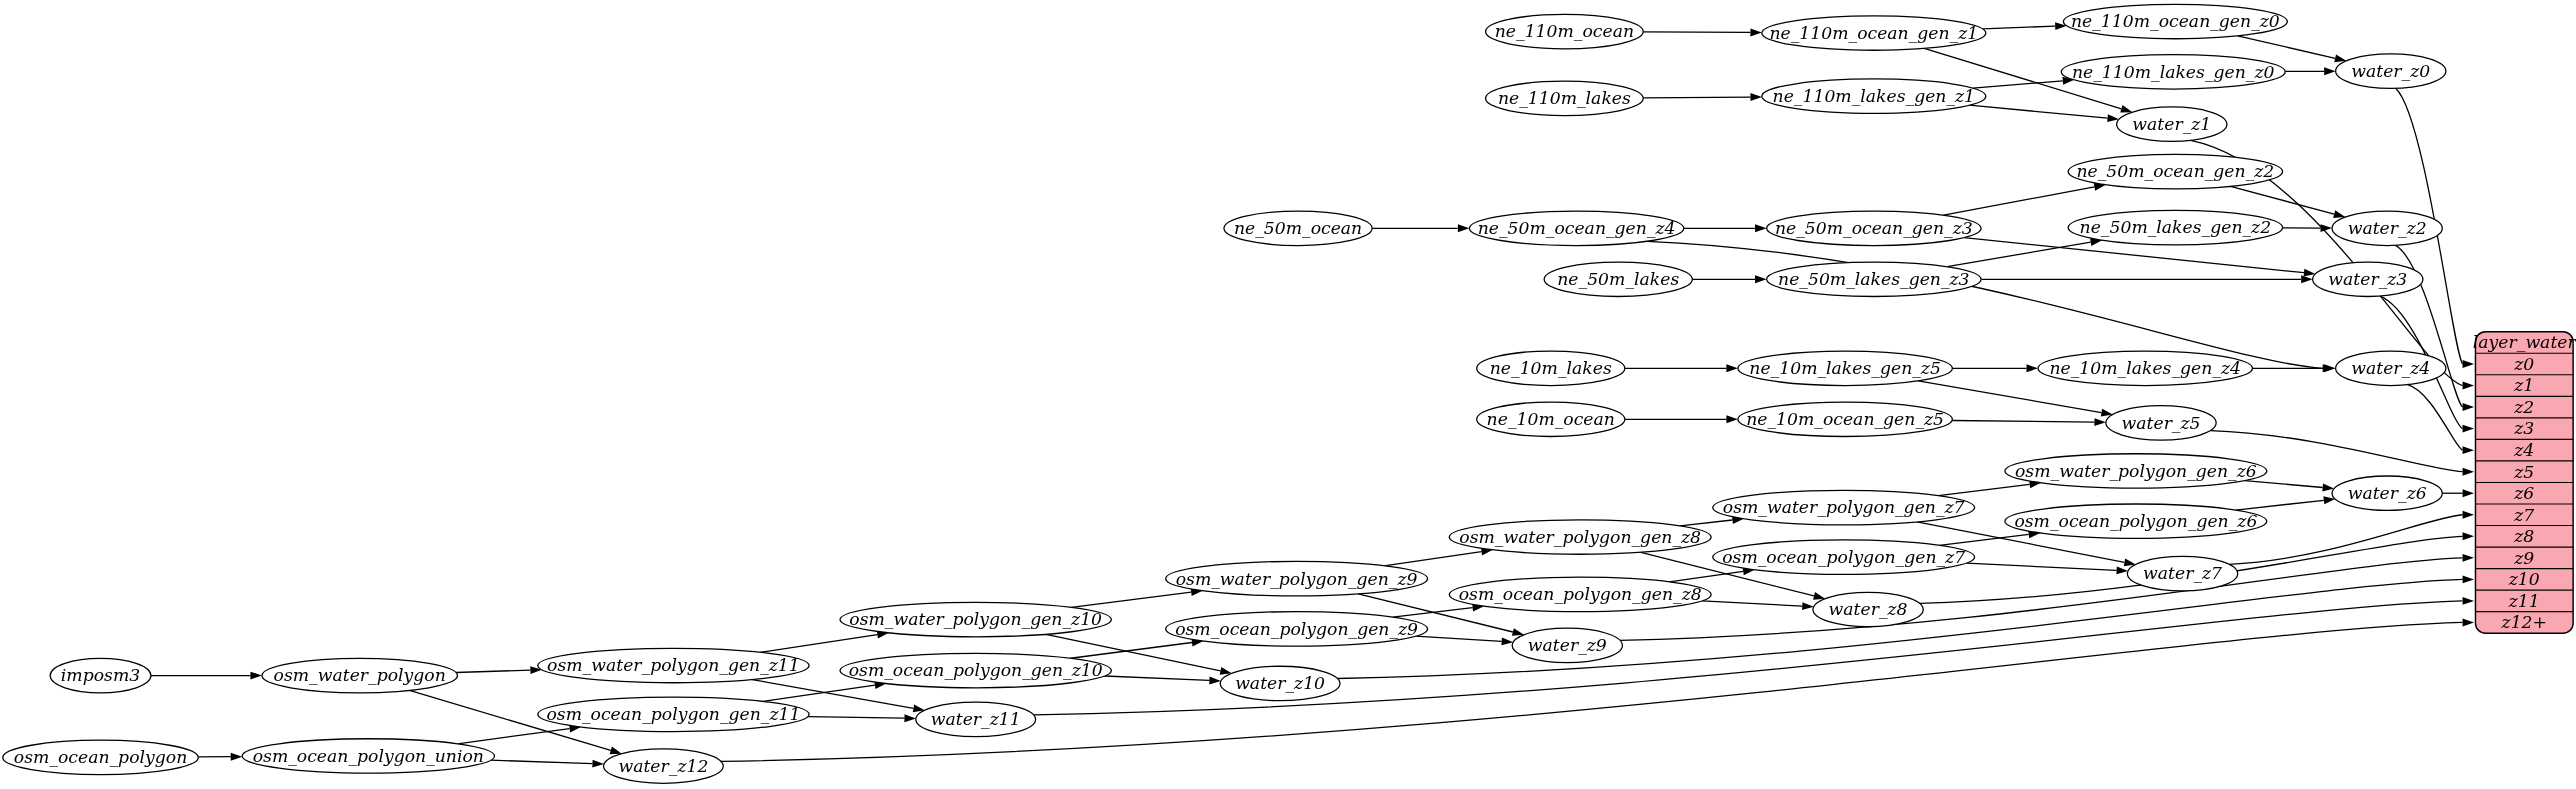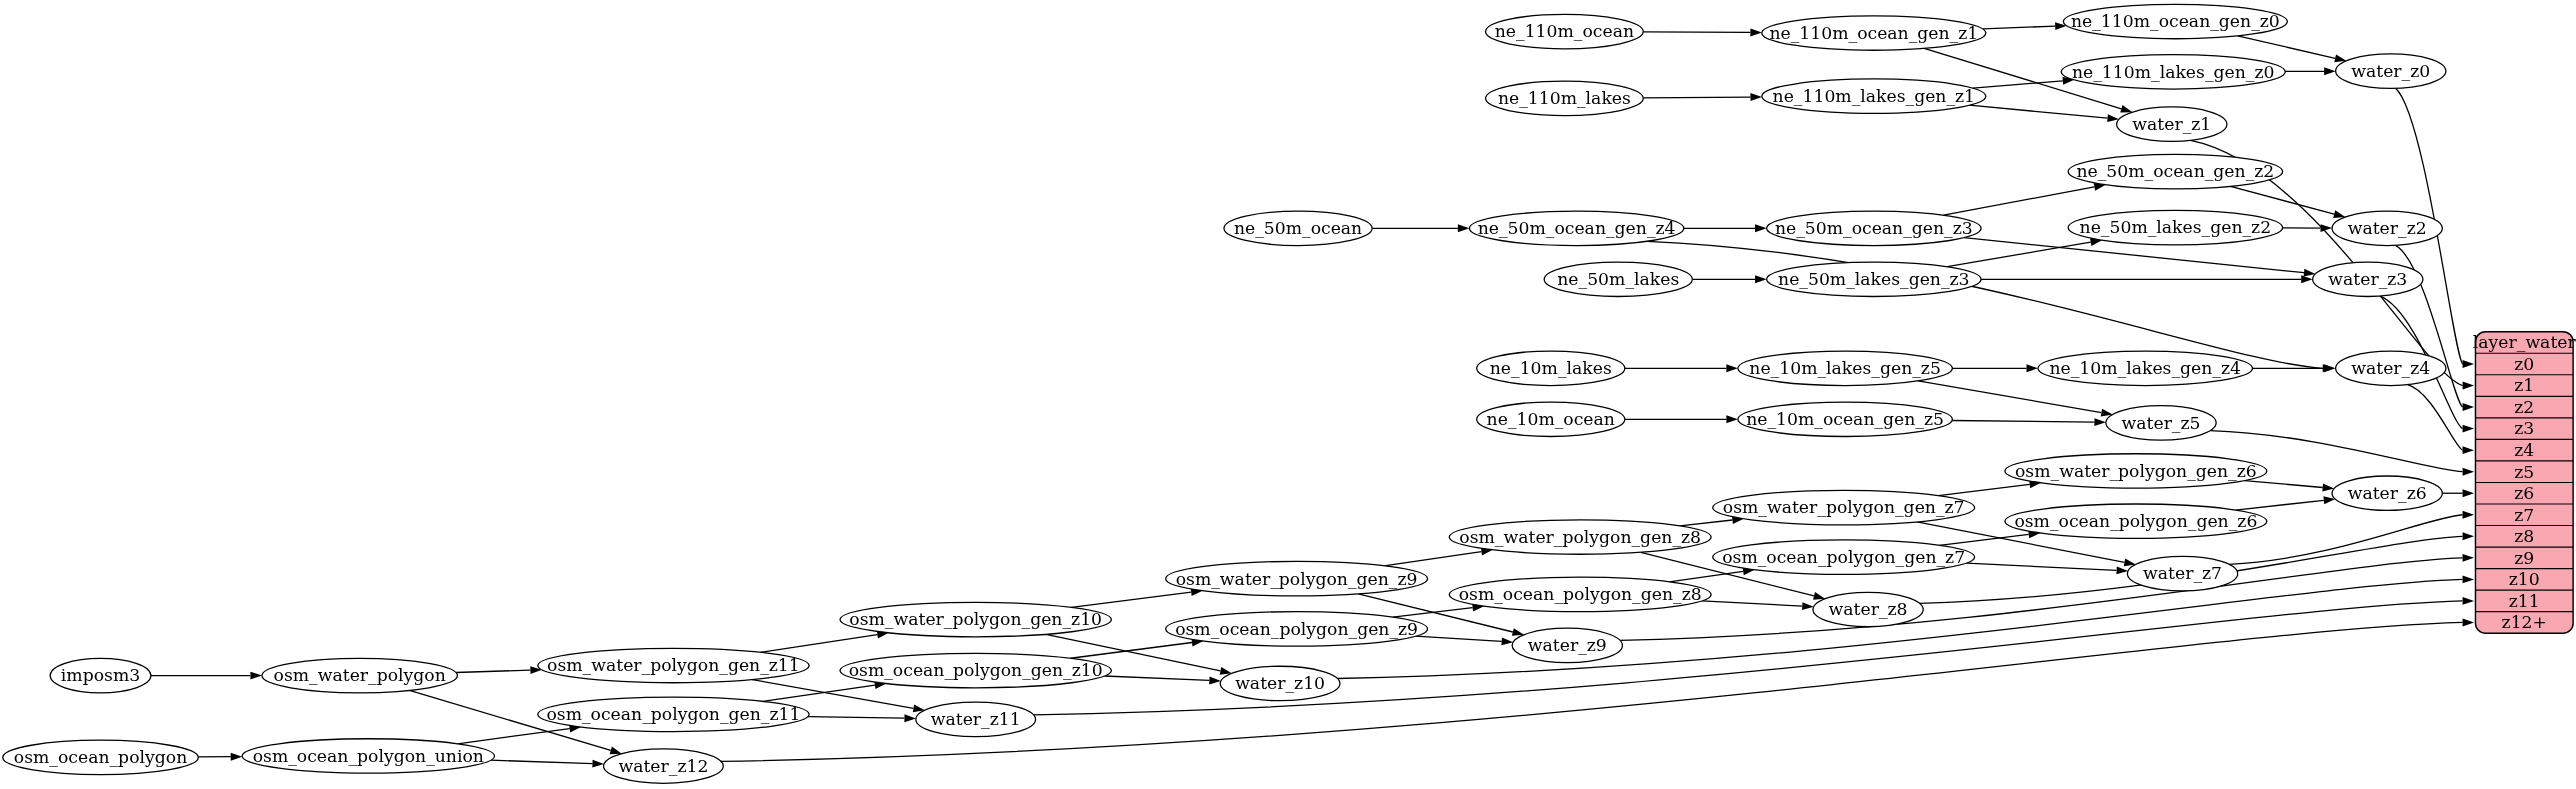--- a/index.html
+++ b/index.html
@@ -3,20 +3,21 @@
 <meta charset="utf-8">
 <style>
   html, body {
     margin: 0;
     padding: 0;
     background: #ffffff;
   }
   .diagram-wrap {
     width: 100%;
     background: #ffffff;
+    font-style: italic;
   }
   svg {
     display: block;
     width: 100%;
     height: auto;
     background: #ffffff;
   }
   text {
     font-family: "DejaVu Serif", "Liberation Serif", serif;
     fill: #000000;

